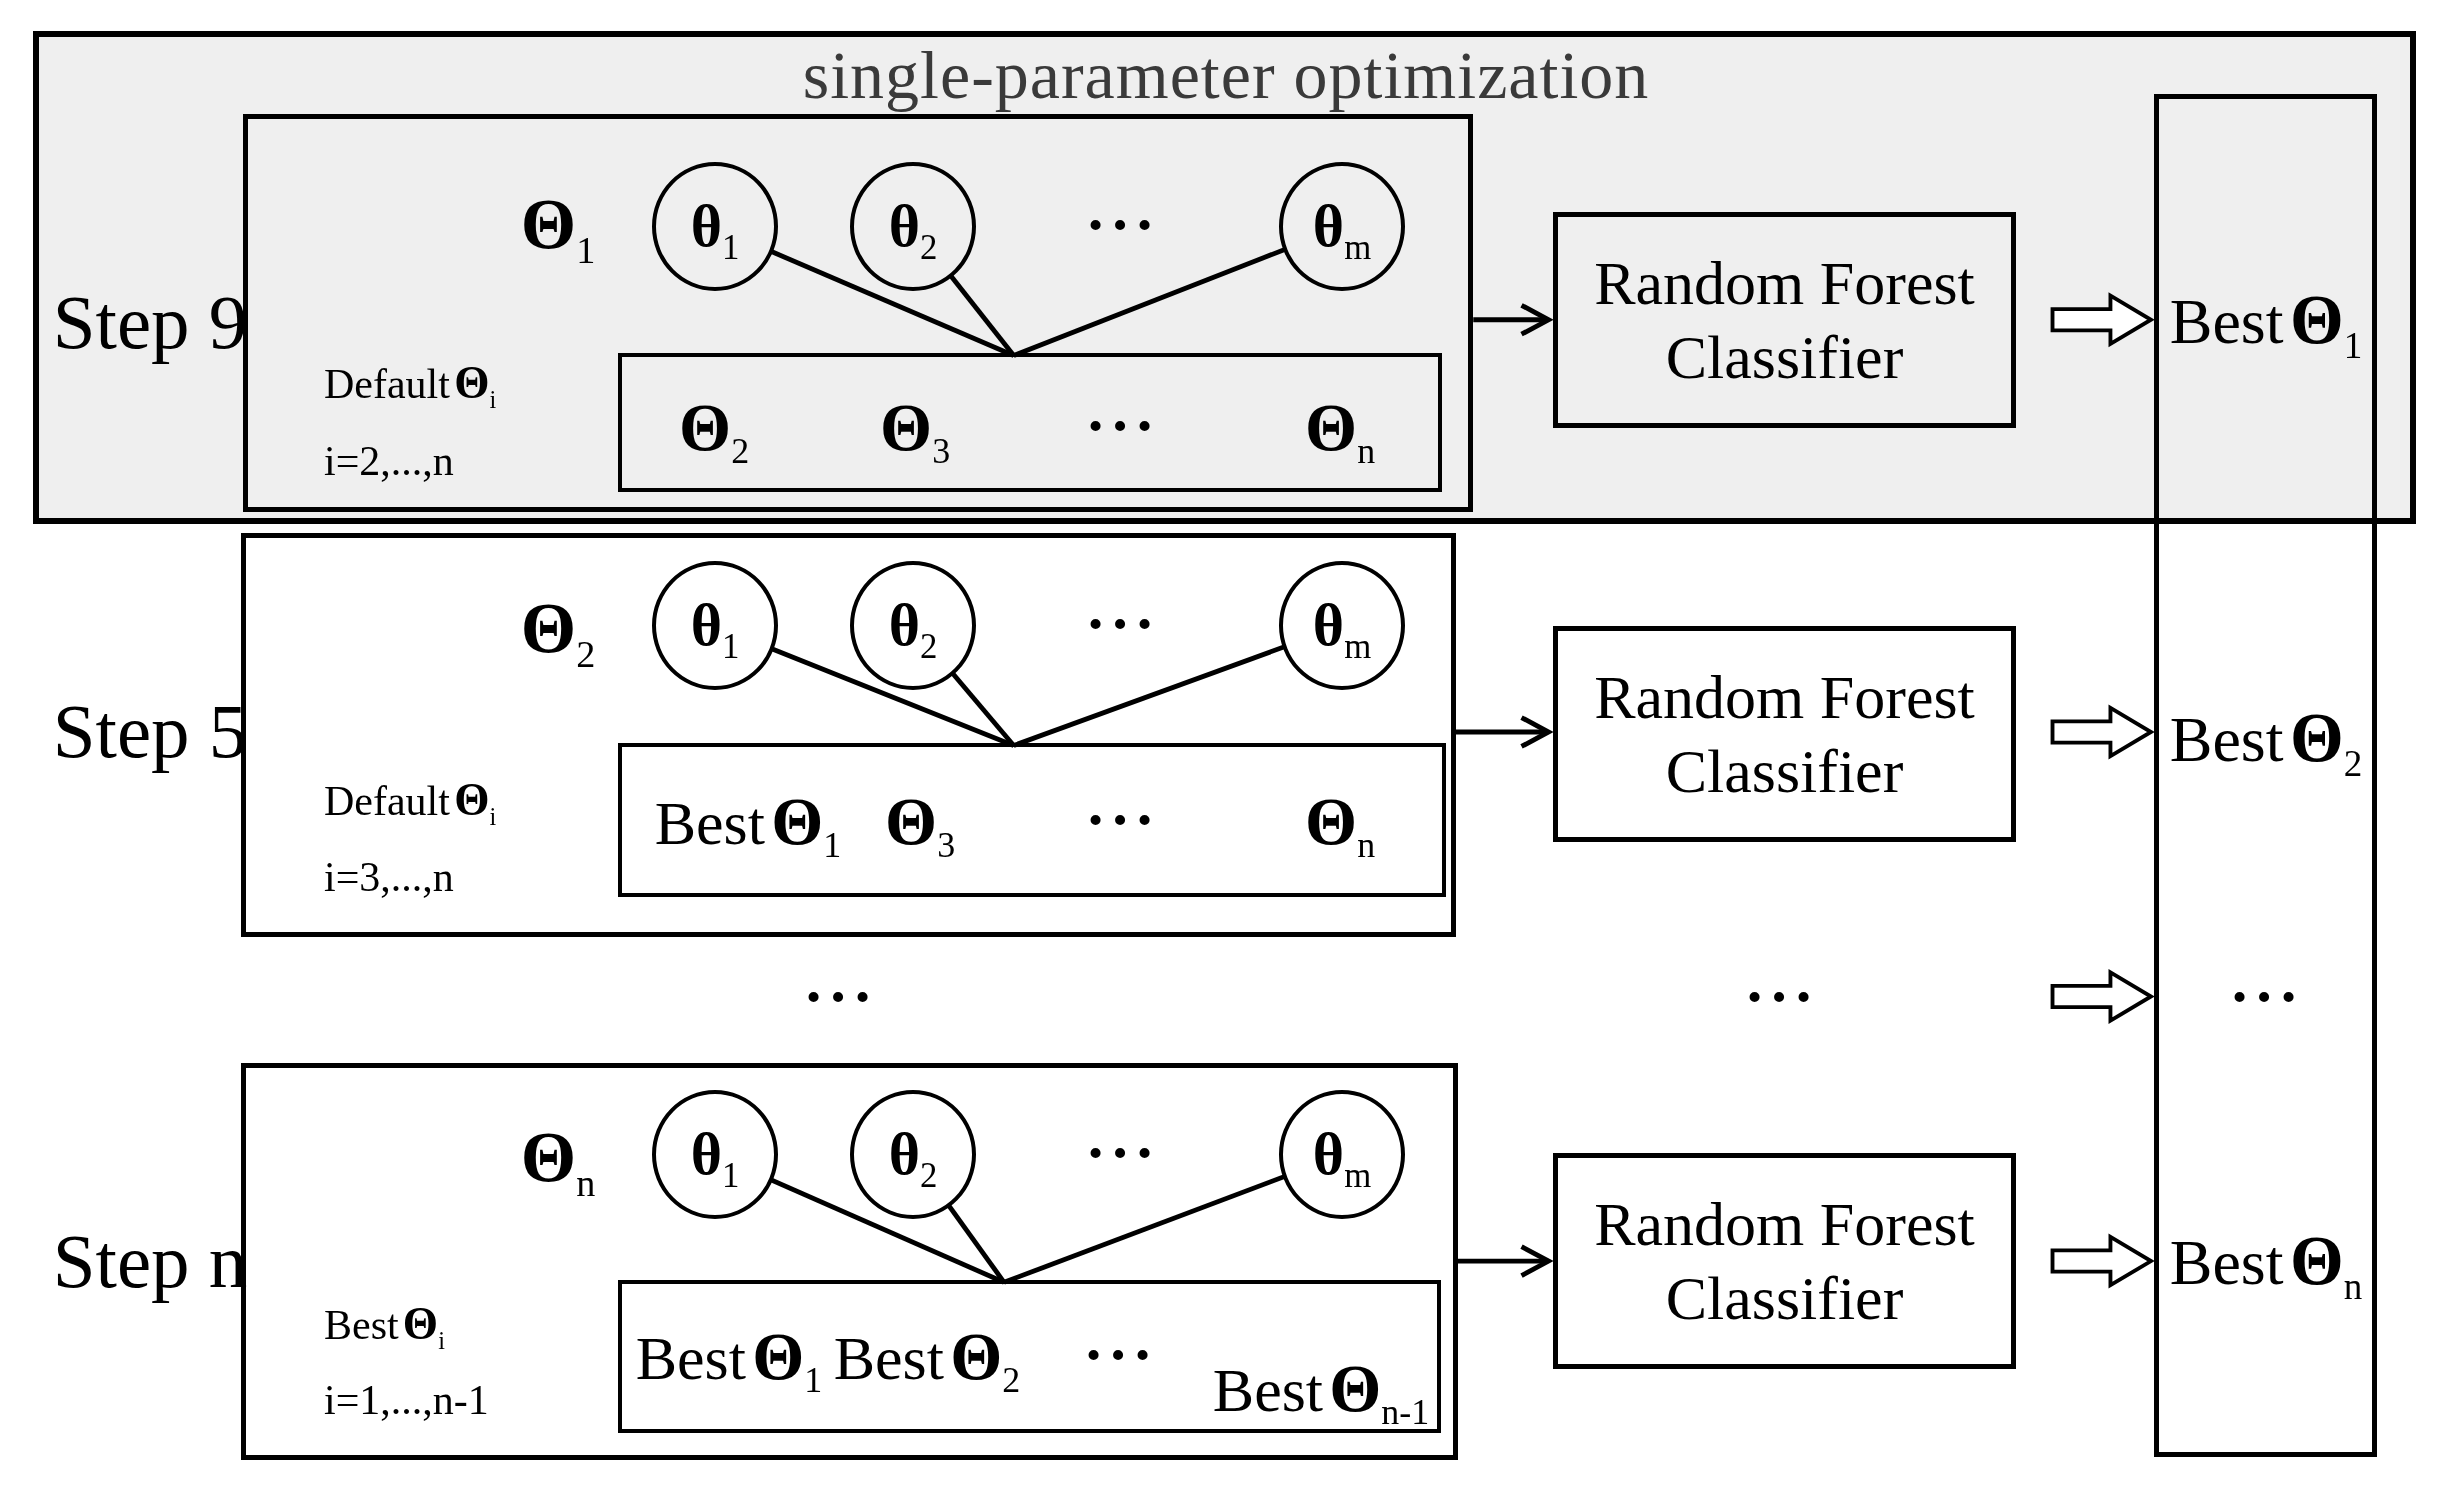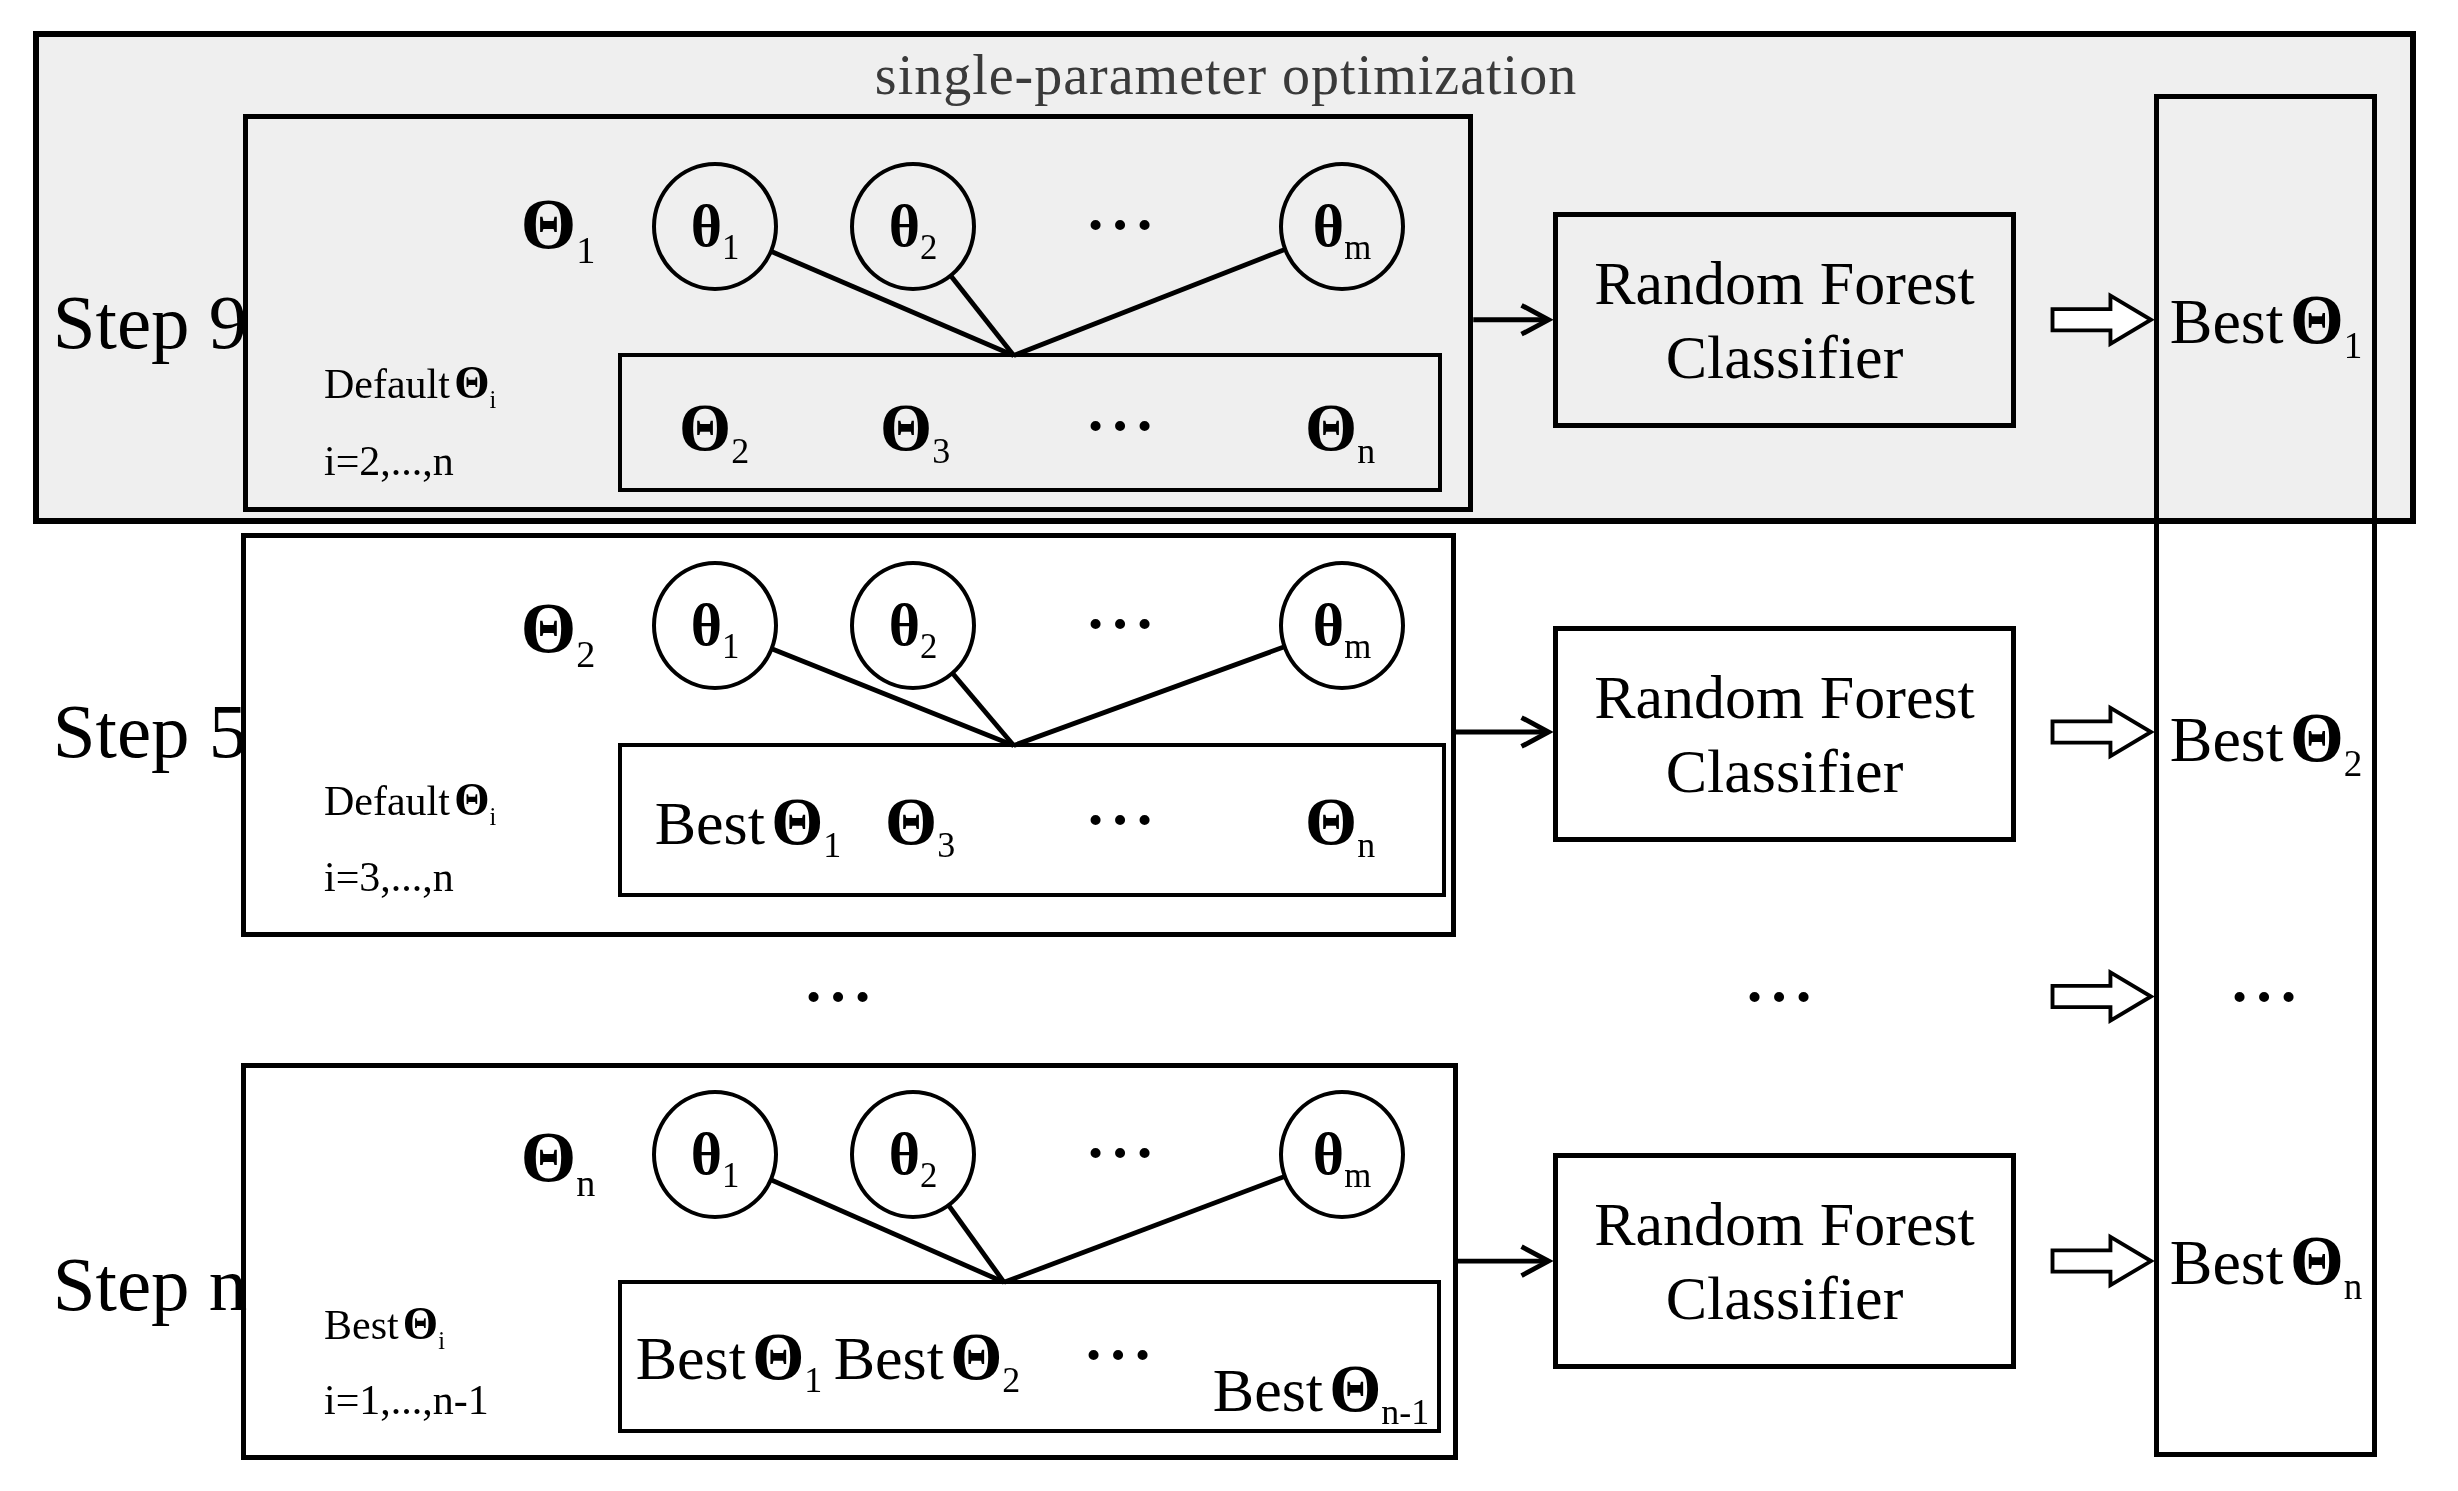--- a/index.html
+++ b/index.html
@@ -5,21 +5,21 @@
   html,body{margin:0;padding:0;background:#ffffff;}
   body{width:2458px;height:1492px;position:relative;overflow:hidden;
        font-family:"Liberation Serif","DejaVu Serif",serif;color:#000;}
   .canvas{position:absolute;left:0;top:0;width:2458px;height:1492px;}
   .abs{position:absolute;box-sizing:border-box;}
   .ctr{transform:translate(-50%,-50%);white-space:nowrap;line-height:1;}
   .vctr{transform:translateY(-50%);white-space:nowrap;line-height:1;}
   .panel{background:#efefef;border:6.8px solid #000;}
   .box{border:5.8px solid #000;background:transparent;}
   .innerbox{border:4.8px solid #000;background:transparent;}
-  .title{font-size:56px;color:#3a3a3a;letter-spacing:1px;}
+  .title{font-size:68px;color:#3a3a3a;letter-spacing:1px;}
   .steplabel{font-size:77px;}
   .note{font-size:42px;}
   .sym{font-weight:bold;}
   .symbig{font-weight:bold;font-size:1.08em;}
   sub{font-size:0.58em;font-weight:normal;vertical-align:-0.38em;line-height:0;}
   .prefix{margin-right:0.10em;}
   .circle{width:126px;height:129px;border:4.8px solid #000;border-radius:50%;
           display:flex;align-items:center;justify-content:center;
           font-size:60px;z-index:4;background:#fff;}
   .circle.on-gray{background:#efefef;}
@@ -148,21 +148,21 @@
   <div class="abs box rfbox layer3" style="left:1553px;top:626px;width:463px;height:216px;">
     <div class="rftext">
       <div>Random Forest</div>
       <div>Classifier</div>
     </div>
   </div>
 
   <div class="abs ctr dots layer3" style="left:840px;top:996px;">···</div>
   <div class="abs ctr dots layer3" style="left:1781px;top:996px;">···</div>
 
-  <div class="abs ctr steplabel layer3" style="left:150px;top:1261px;margin-top:23px;">Step n</div>
+  <div class="abs ctr steplabel layer3" style="left:150px;top:1261px;">Step n</div>
   <div class="abs box layer3" style="left:241px;top:1063px;width:1217px;height:397px;"></div>
   <div class="abs ctr rowlabel" style="left:558px;top:1157px;">
     <span class="symbig">Θ</span><sub>n</sub>
   </div>
   <div class="abs circle" style="left:652px;top:1090px;">
     <span><span class="sym">θ</span><sub>1</sub></span>
   </div>
   <div class="abs circle" style="left:850px;top:1090px;">
     <span><span class="sym">θ</span><sub>2</sub></span>
   </div>

